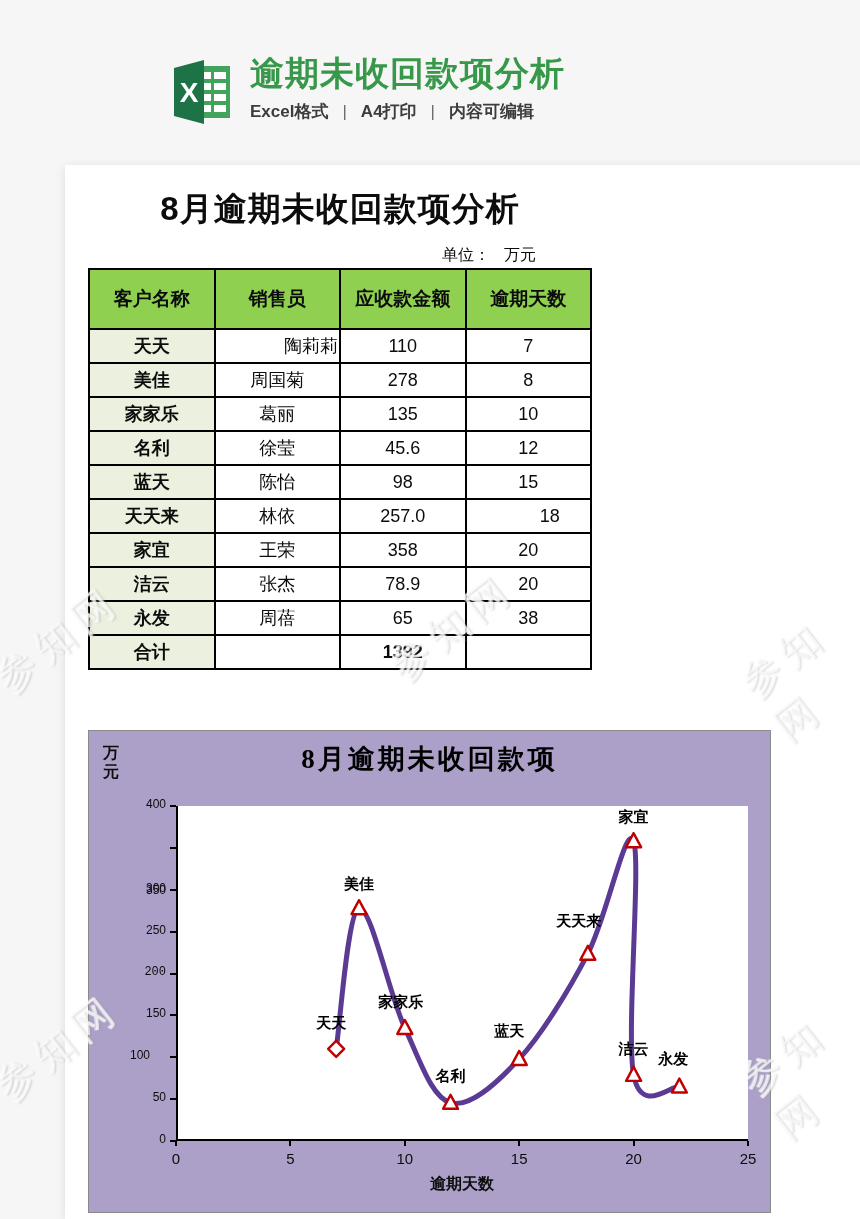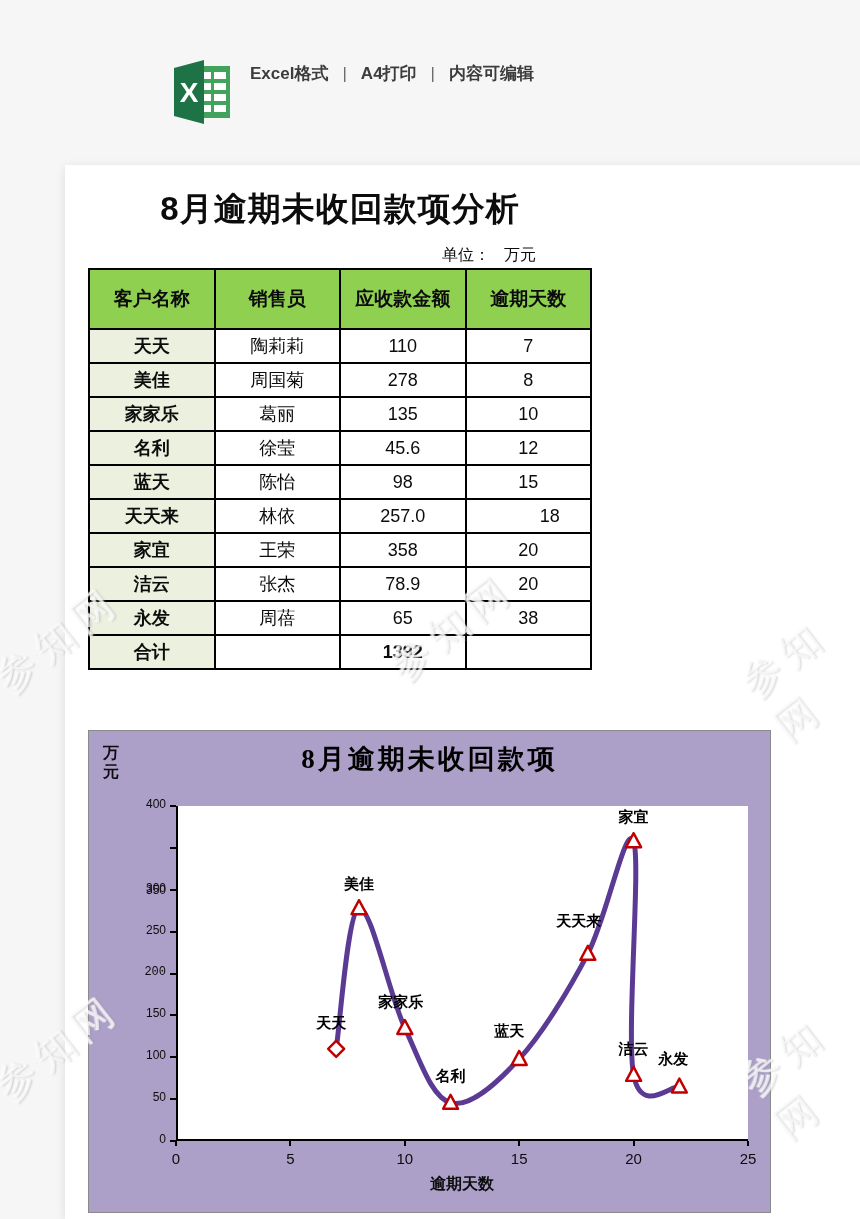--- a/index.html
+++ b/index.html
@@ -86,20 +86,21 @@
         <rect x="34" y="42" width="7" height="7"></rect>
           <rect x="44" y="42" width="12" height="7"></rect>
         <rect x="34" y="53" width="7" height="7"></rect>
           <rect x="44" y="53" width="12" height="7"></rect>
       </g>
       <polygon points="4,16 34,8 34,72 4,64" fill="#1e7346"></polygon>
       <text x="19" y="50" font-family="Liberation Sans, sans-serif" font-size="28" font-weight="bold" fill="#ffffff" text-anchor="middle">X</text>
     </svg>
   </div>
   <div class="hdr-text">
+    <div class="hdr-title">逾期未收回款项分析</div>
     <div class="hdr-sub">
       <span>Excel格式</span>
       <span class="sep">|</span>
       <span>A4打印</span>
       <span class="sep">|</span>
       <span>内容可编辑</span>
     </div>
   </div>
 </div>
 
@@ -116,21 +117,21 @@
         <tr>
           <th>客户名称</th>
           <th>销售员</th>
           <th>应收款金额</th>
           <th>逾期天数</th>
         </tr>
       </thead>
     <tbody>
         <tr>
           <td class="name-cell" style="width: 151px;">天天</td>
-          <td style="width: 87px;">陶莉莉</td>
+          <td style="width: 87px; text-align: right;">陶莉莉</td>
           <td style="width: 152px;">110</td>
           <td style="width: 114px;">7</td>
         </tr>
         <tr>
           <td class="name-cell" style="width: 151px;">美佳</td>
           <td style="width: 87px;">周国菊</td>
           <td style="width: 152px;">278</td>
           <td style="width: 114px;">8</td>
         </tr>
         <tr>
@@ -199,21 +200,21 @@
         <polygon points="411.84,139.81875000000002 404.34,153.81875000000002 419.34,153.81875000000002" fill="#ffffff" stroke="#c00000" stroke-width="2.4" stroke-linejoin="round"></polygon>
         <polygon points="457.6,27.17500000000001 450.1,41.17500000000001 465.1,41.17500000000001" fill="#ffffff" stroke="#c00000" stroke-width="2.4" stroke-linejoin="round"></polygon>
         <polygon points="457.6,260.92125 450.1,274.92125 465.1,274.92125" fill="#ffffff" stroke="#c00000" stroke-width="2.4" stroke-linejoin="round"></polygon>
         <polygon points="503.36,272.5625 495.86,286.5625 510.86,286.5625" fill="#ffffff" stroke="#c00000" stroke-width="2.4" stroke-linejoin="round"></polygon>
       </svg>
     <div class="x-axis-title">逾期天数</div>
   <div class="ytick-label" style="left: 25px; top: 401px;">0</div>
       <div class="tickmark-y" style="left: 81px; top: 409px;"></div>
       <div class="ytick-label" style="left: 25px; top: 359.125px;">50</div>
       <div class="tickmark-y" style="left: 81px; top: 367.125px;"></div>
-      <div class="ytick-label" style="left: 25px; top: 317.25px;">100</div>
+      <div class="ytick-label" style="left: 25px; top: 317.25px; text-align: center;">100</div>
       <div class="tickmark-y" style="left: 81px; top: 325.25px;"></div>
       <div class="ytick-label" style="left: 25px; top: 275.375px;">150</div>
       <div class="tickmark-y" style="left: 81px; top: 283.375px;"></div>
       <div class="ytick-label" style="left: 25px; top: 233.5px; font-family: Liberation Mono, monospace;">200</div>
       <div class="tickmark-y" style="left: 81px; top: 241.5px;"></div>
       <div class="ytick-label" style="left: 25px; top: 191.625px;">250</div>
       <div class="tickmark-y" style="left: 81px; top: 199.625px;"></div>
       <div class="ytick-label" style="left: 25px; top: 149.75px;">300</div>
       <div class="tickmark-y" style="left: 81px; top: 157.75px;"></div>
       <div class="ytick-label" style="left: 25px; top: 107.875px; margin-top: 44px;">350</div>

